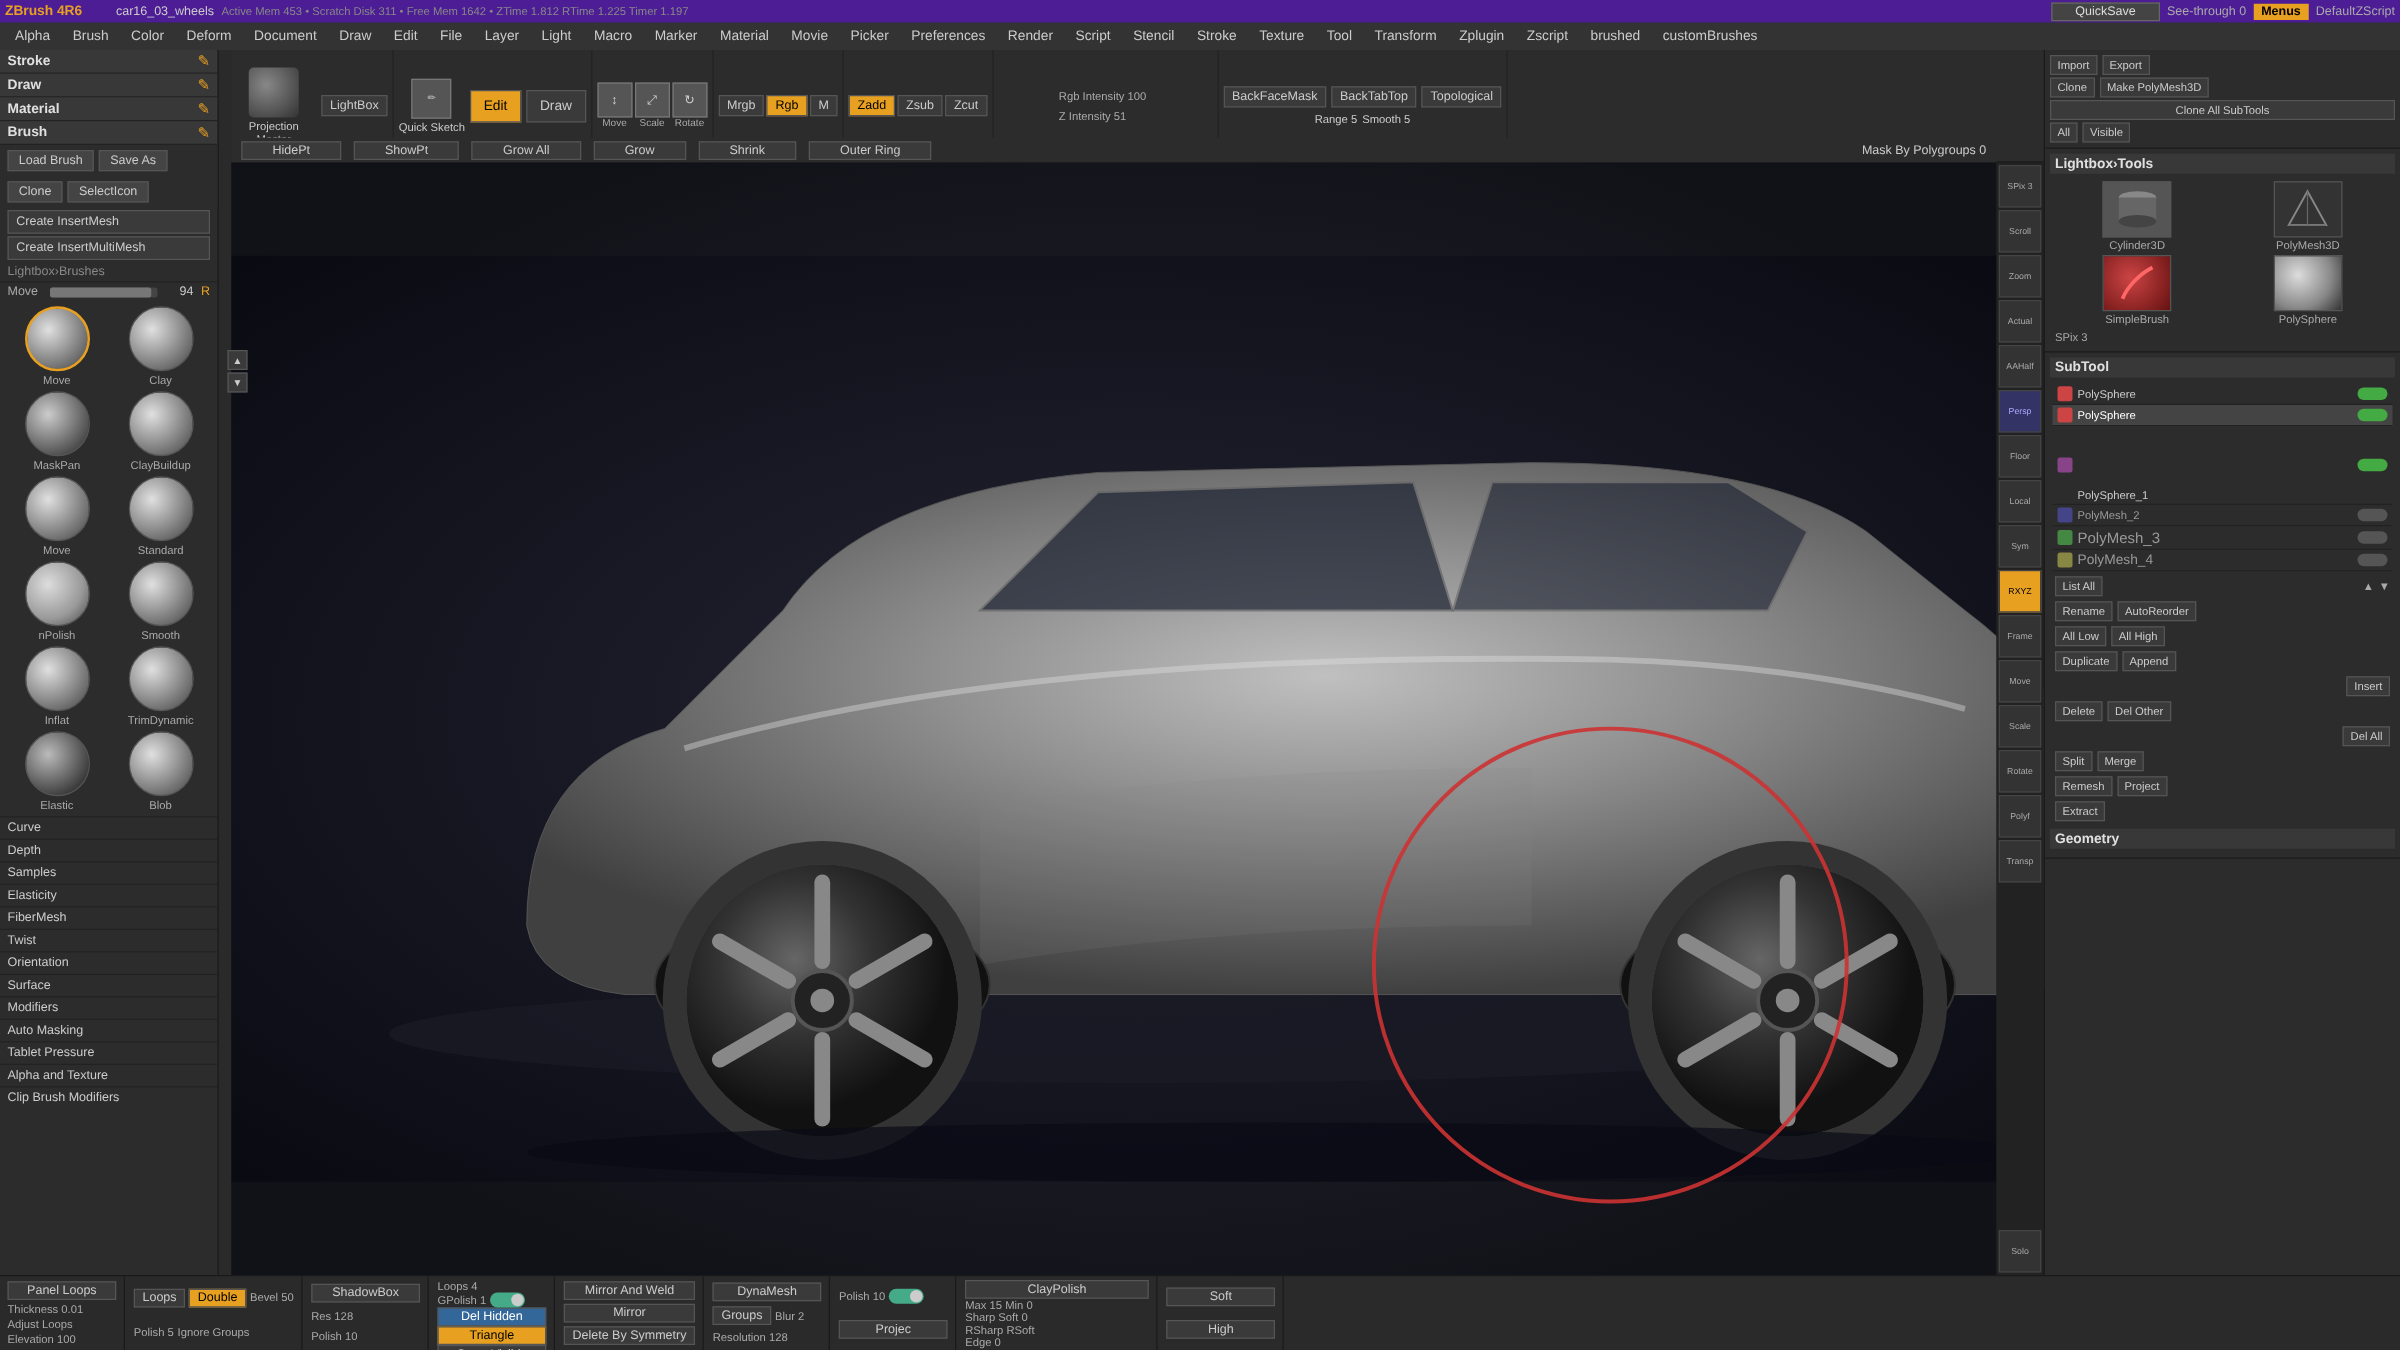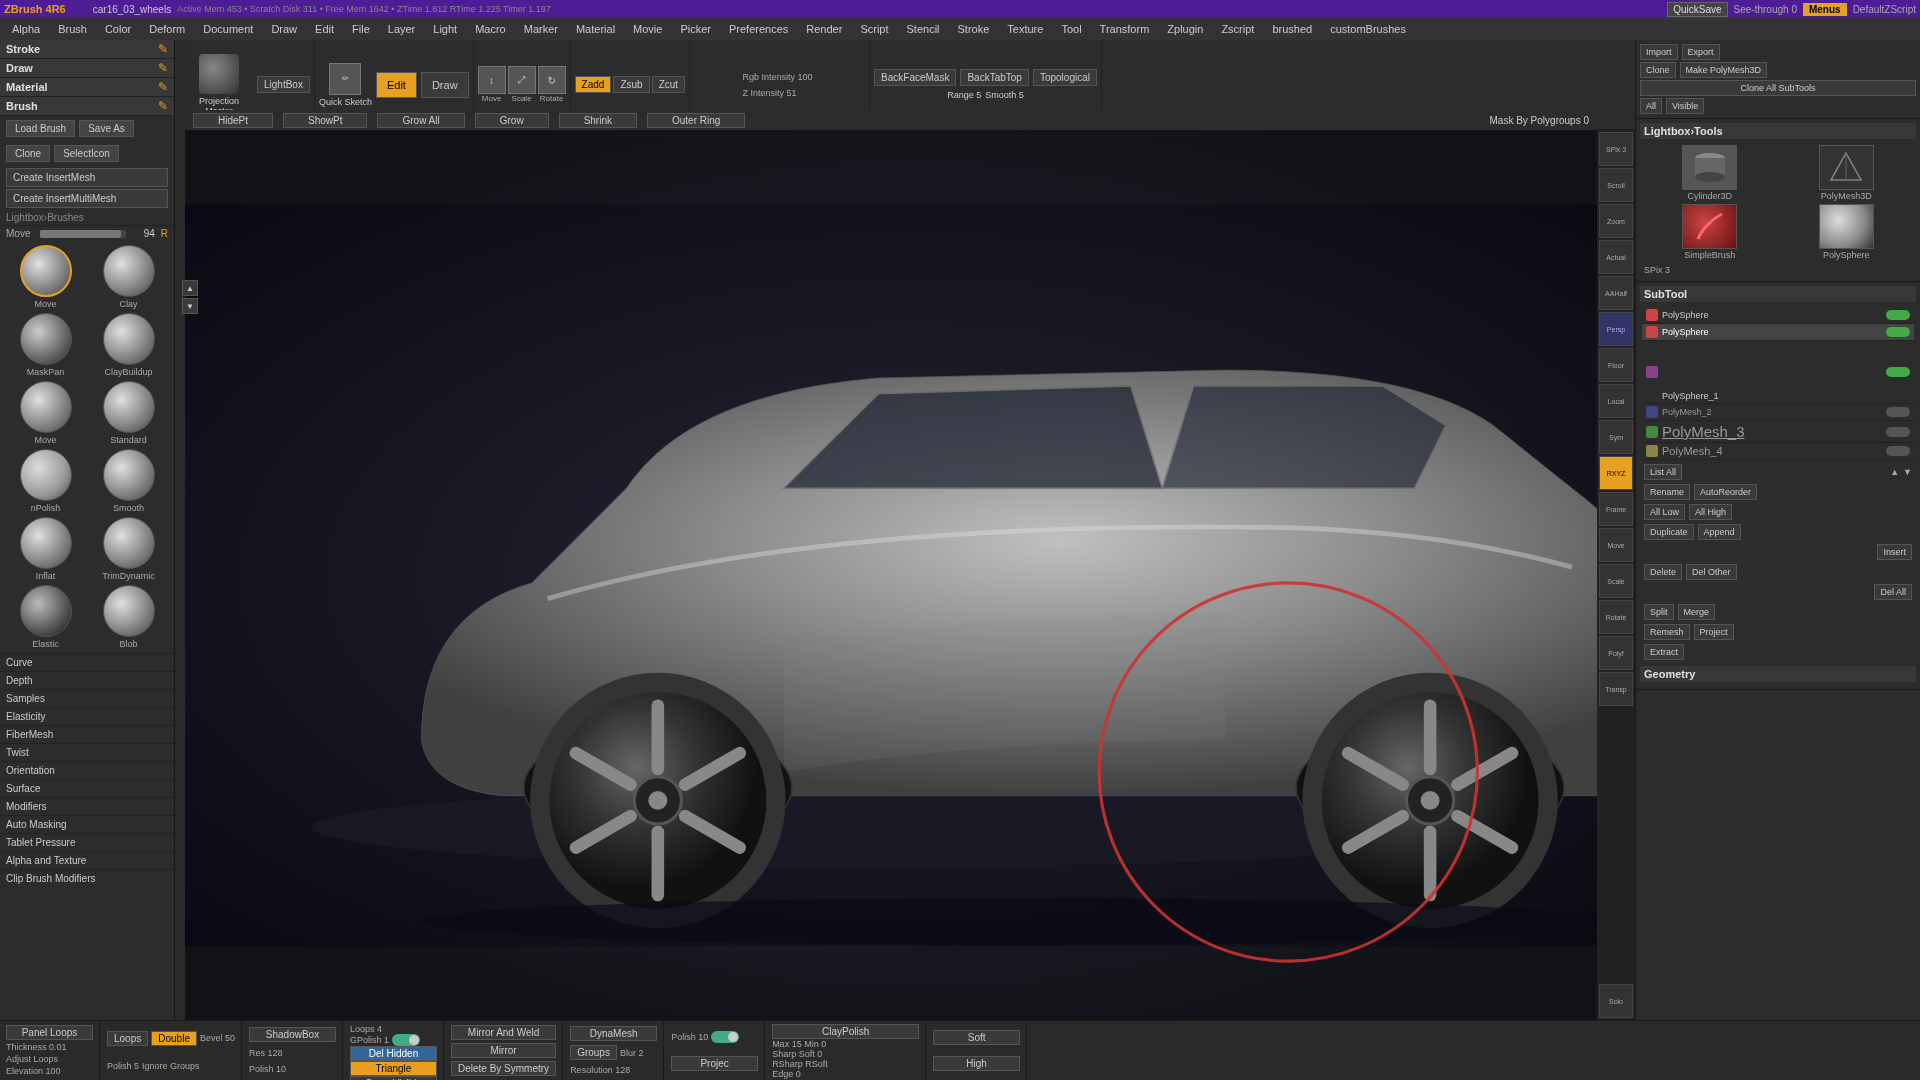--- a/index.html
+++ b/index.html
@@ -27,21 +27,21 @@
       font-size: 10px;
       color: #aaa;
       z-index: 100;
     }
     #top-bar .app-name { color: #e8a020; font-weight: bold; font-size: 11px; }
     #top-bar .file-name { color: #ccc; padding-left: 21px; }
     #top-bar .mem-info { color: #888; font-size: 9px; }
     #top-bar .quicksave-btn {
       background: #444;
       color: #ddd;
-      padding: 1px 5px;
+      padding: 1px 18px;
       border: 1px solid #666;
       cursor: pointer;
       font-size: 10px;
     }
     #top-bar .seethrough { color: #aaa; }
     #top-bar .menus-btn {
       background: #e8a020;
       color: #000;
       padding: 1px 6px;
       font-weight: bold;
@@ -685,20 +685,25 @@
     <div style="display:flex;flex-direction:column;align-items:center;">
       <div style="width:28px;height:28px;background:#555;border:1px solid #777;cursor:pointer;display:flex;align-items:center;justify-content:center;font-size:10px;">⤢</div>
       <span style="font-size:8px;color:#aaa;">Scale</span>
     </div>
     <div style="display:flex;flex-direction:column;align-items:center;">
       <div style="width:28px;height:28px;background:#555;border:1px solid #777;cursor:pointer;display:flex;align-items:center;justify-content:center;font-size:10px;">↻</div>
       <span style="font-size:8px;color:#aaa;">Rotate</span>
     </div>
   </div>
 
+  <div class="toolbar-section" style="flex-direction:row;gap:2px;">
+    <button class="toolbar-btn">Mrgb</button>
+    <button class="toolbar-btn active">Rgb</button>
+    <button class="toolbar-btn">M</button>
+  </div>
 
   <div class="toolbar-section" style="flex-direction:row;gap:2px;">
     <button class="toolbar-btn active">Zadd</button>
     <button class="toolbar-btn">Zsub</button>
     <button class="toolbar-btn">Zcut</button>
   </div>
 
   <div class="toolbar-section" style="min-width:180px;">
     <div class="slider-row">
       <span style="font-size:9px;color:#aaa;min-width:70px;">Rgb Intensity 100</span>
@@ -968,21 +973,21 @@
       </div>
       <div class="subtool-item">
         <div class="subtool-color" style="background:#444488;"></div>
         <span style="font-size:9px;color:#999;flex:1;">PolyMesh_2</span>
         <div class="subtool-toggle">
             <div class="knob off"></div>
           </div>
       </div>
       <div class="subtool-item">
         <div class="subtool-color" style="background:#448844;"></div>
-        <span style="font-size:15px;color:#999;flex:1;text-decoration:underline;">PolyMesh_3</span>
+        <span style="font-size:12px;color:#999;flex:1;">PolyMesh_3</span>
         <div class="subtool-toggle">
             <div class="knob off"></div>
           </div>
       </div>
       <div class="subtool-item">
         <div class="subtool-color" style="background:#888844;"></div>
         <span style="font-size:11px;color:#999;flex:1;">PolyMesh_4</span>
         <div class="subtool-toggle">
             <div class="knob off"></div>
           </div>

